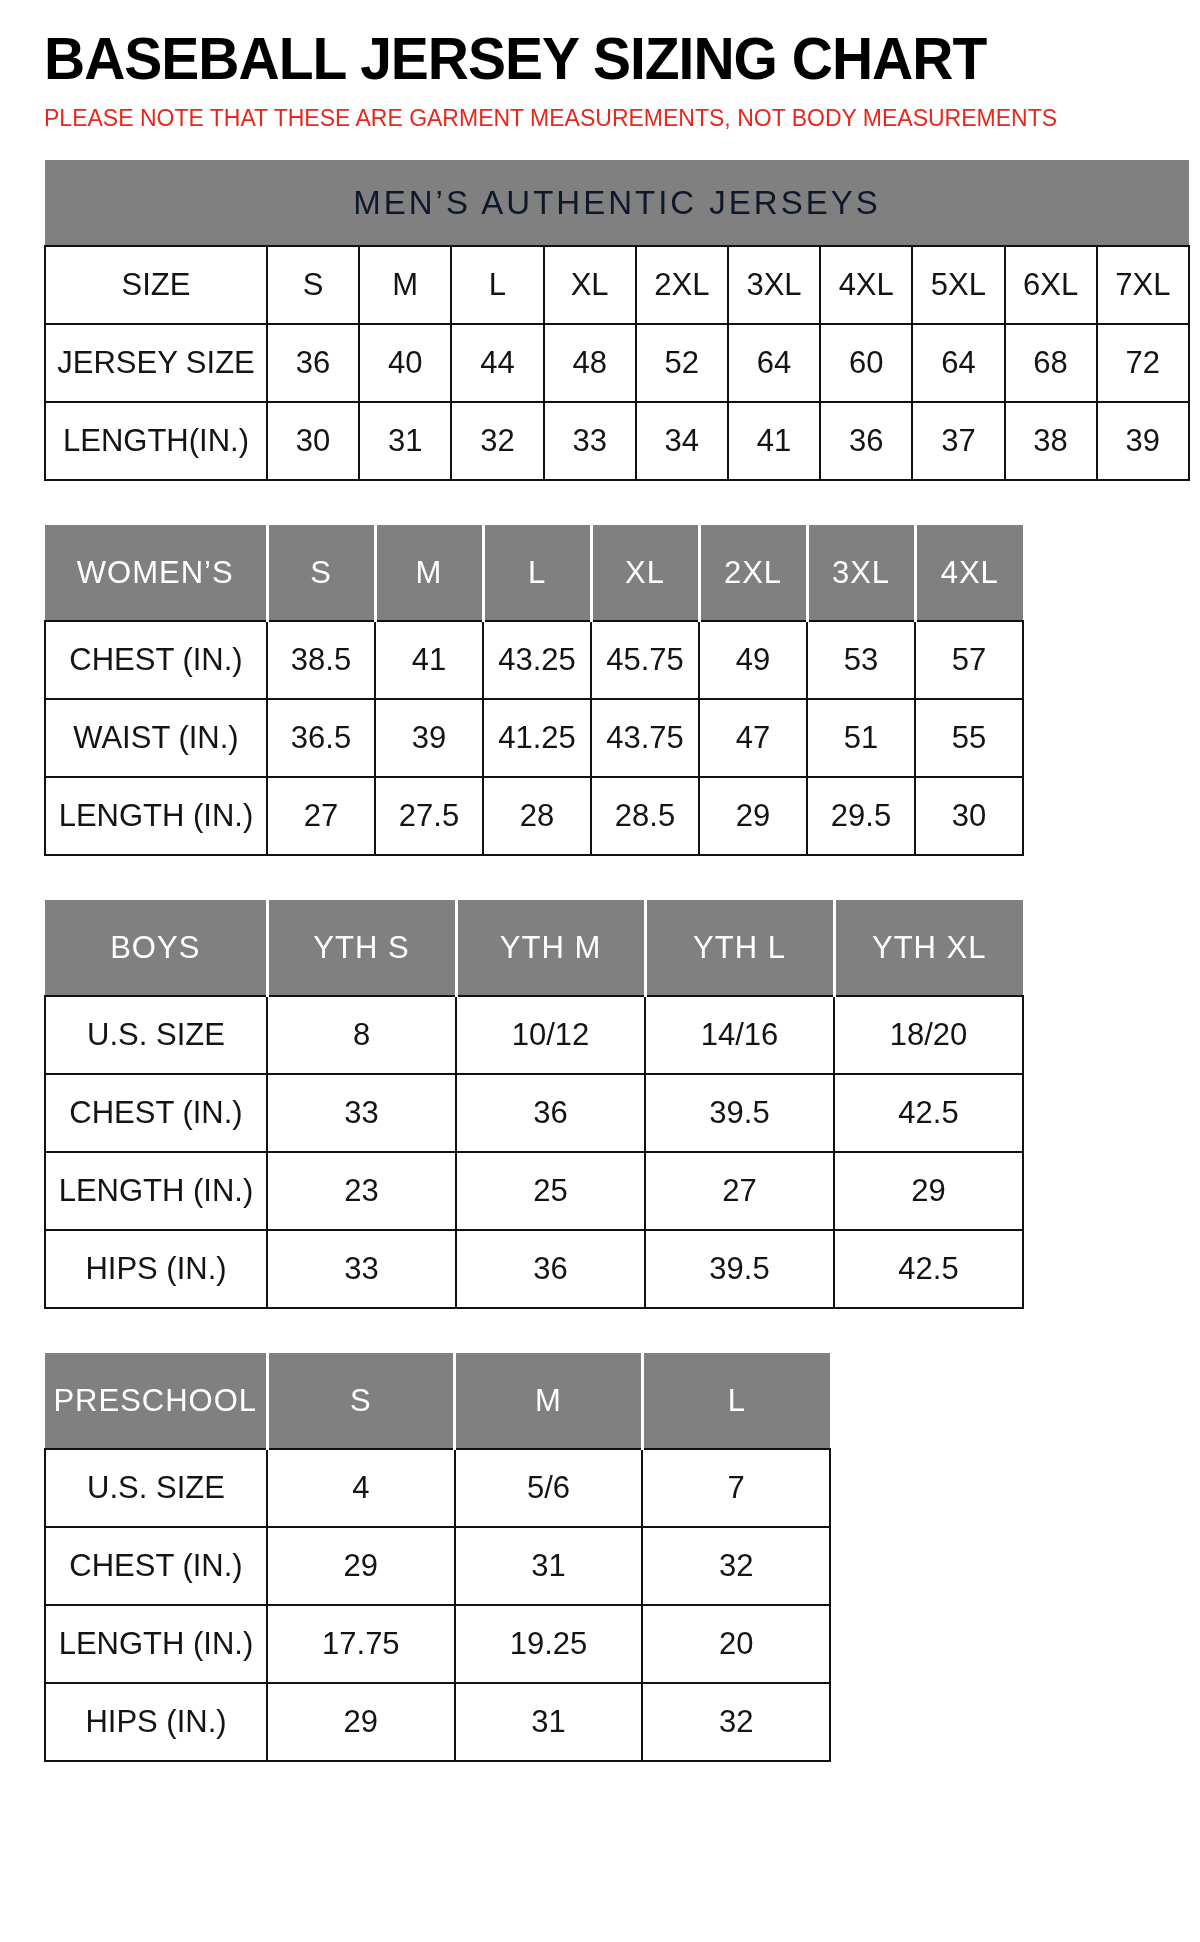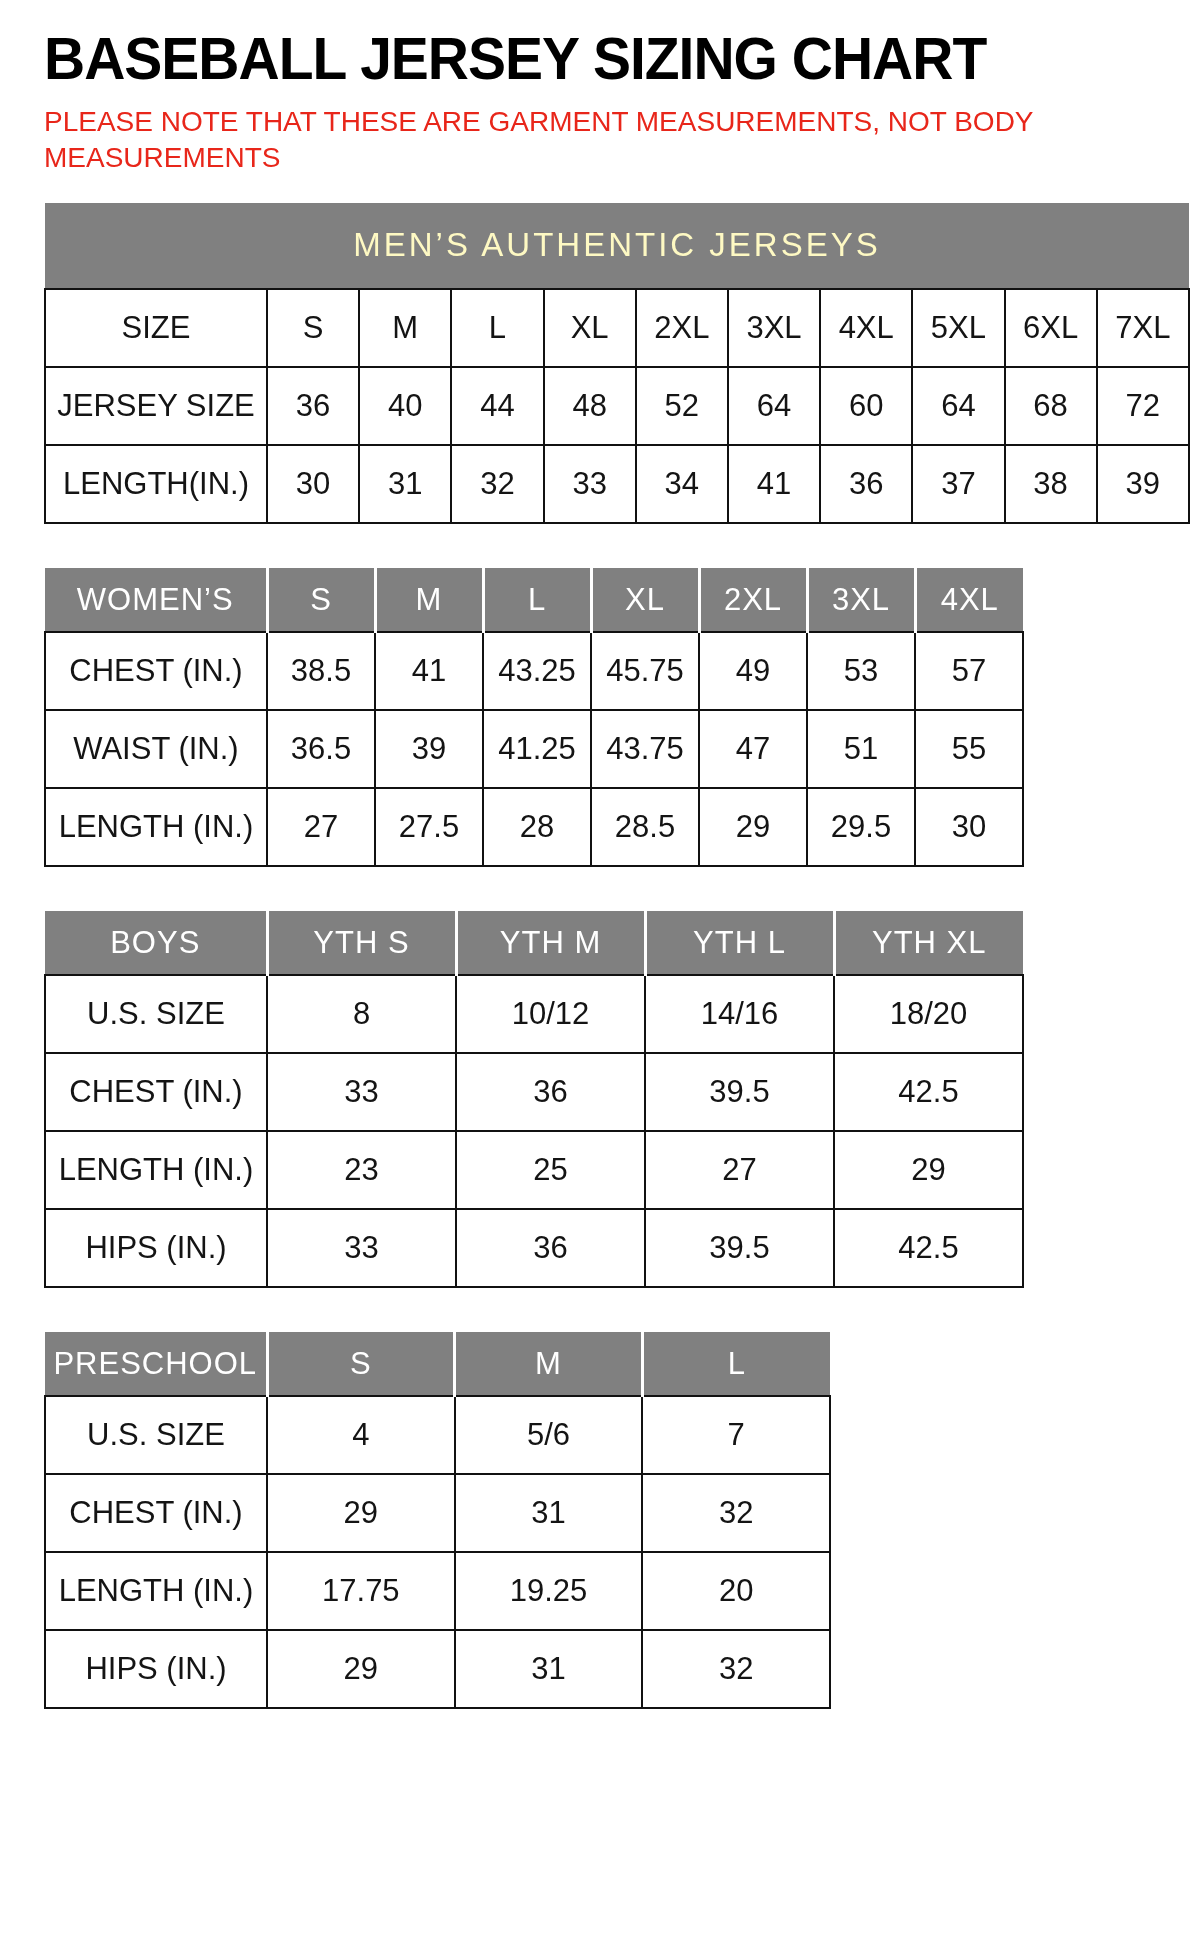--- a/index.html
+++ b/index.html
@@ -22,21 +22,21 @@
     font-weight: 700;
     letter-spacing: -1px;
     color: #000000;
     transform: scaleY(1.04);
     transform-origin: left top;
     margin-bottom: 14px;
     white-space: nowrap;
   }
   .page-subtitle {
     color: var(--accent-red);
-    font-size: 28px;
+    font-size: 23px;
     line-height: 1.3;
     max-width: 1080px;
     margin-bottom: 26px;
   }
   table.sizing-table {
     border-collapse: collapse;
     table-layout: fixed;
     margin-bottom: 44px;
   }
   .t-mens { width: 1146px; }
@@ -45,34 +45,34 @@
   .t-preschool { width: 787px; margin-bottom: 26px; }
   td {
     text-align: center;
     vertical-align: middle;
     font-size: 31px;
     color: var(--ink);
     line-height: 1.2;
   }
   td.banner-cell {
     background: var(--banner-gray);
-    color: #fef9c3;
+    color: #0f172a;
     border: 0;
     height: 86px;
     font-size: 33px;
     letter-spacing: 3px;
   }
   td.head-cell {
     background: var(--banner-gray);
     color: #ffffff;
     border-top: 0;
     border-right: 0;
     border-bottom: 2px solid var(--border-black);
     border-left: 3px solid #ffffff;
-    height: 64px;
+    height: 96px;
     letter-spacing: 1px;
   }
   td.head-cell.first { border-left: 0; }
   td.body-cell {
     border: 2px solid var(--border-black);
     height: 78px;
     padding: 6px 4px;
     background: #ffffff;
   }
   td.label-cell { padding: 8px 6px; border-radius: 18px; }

